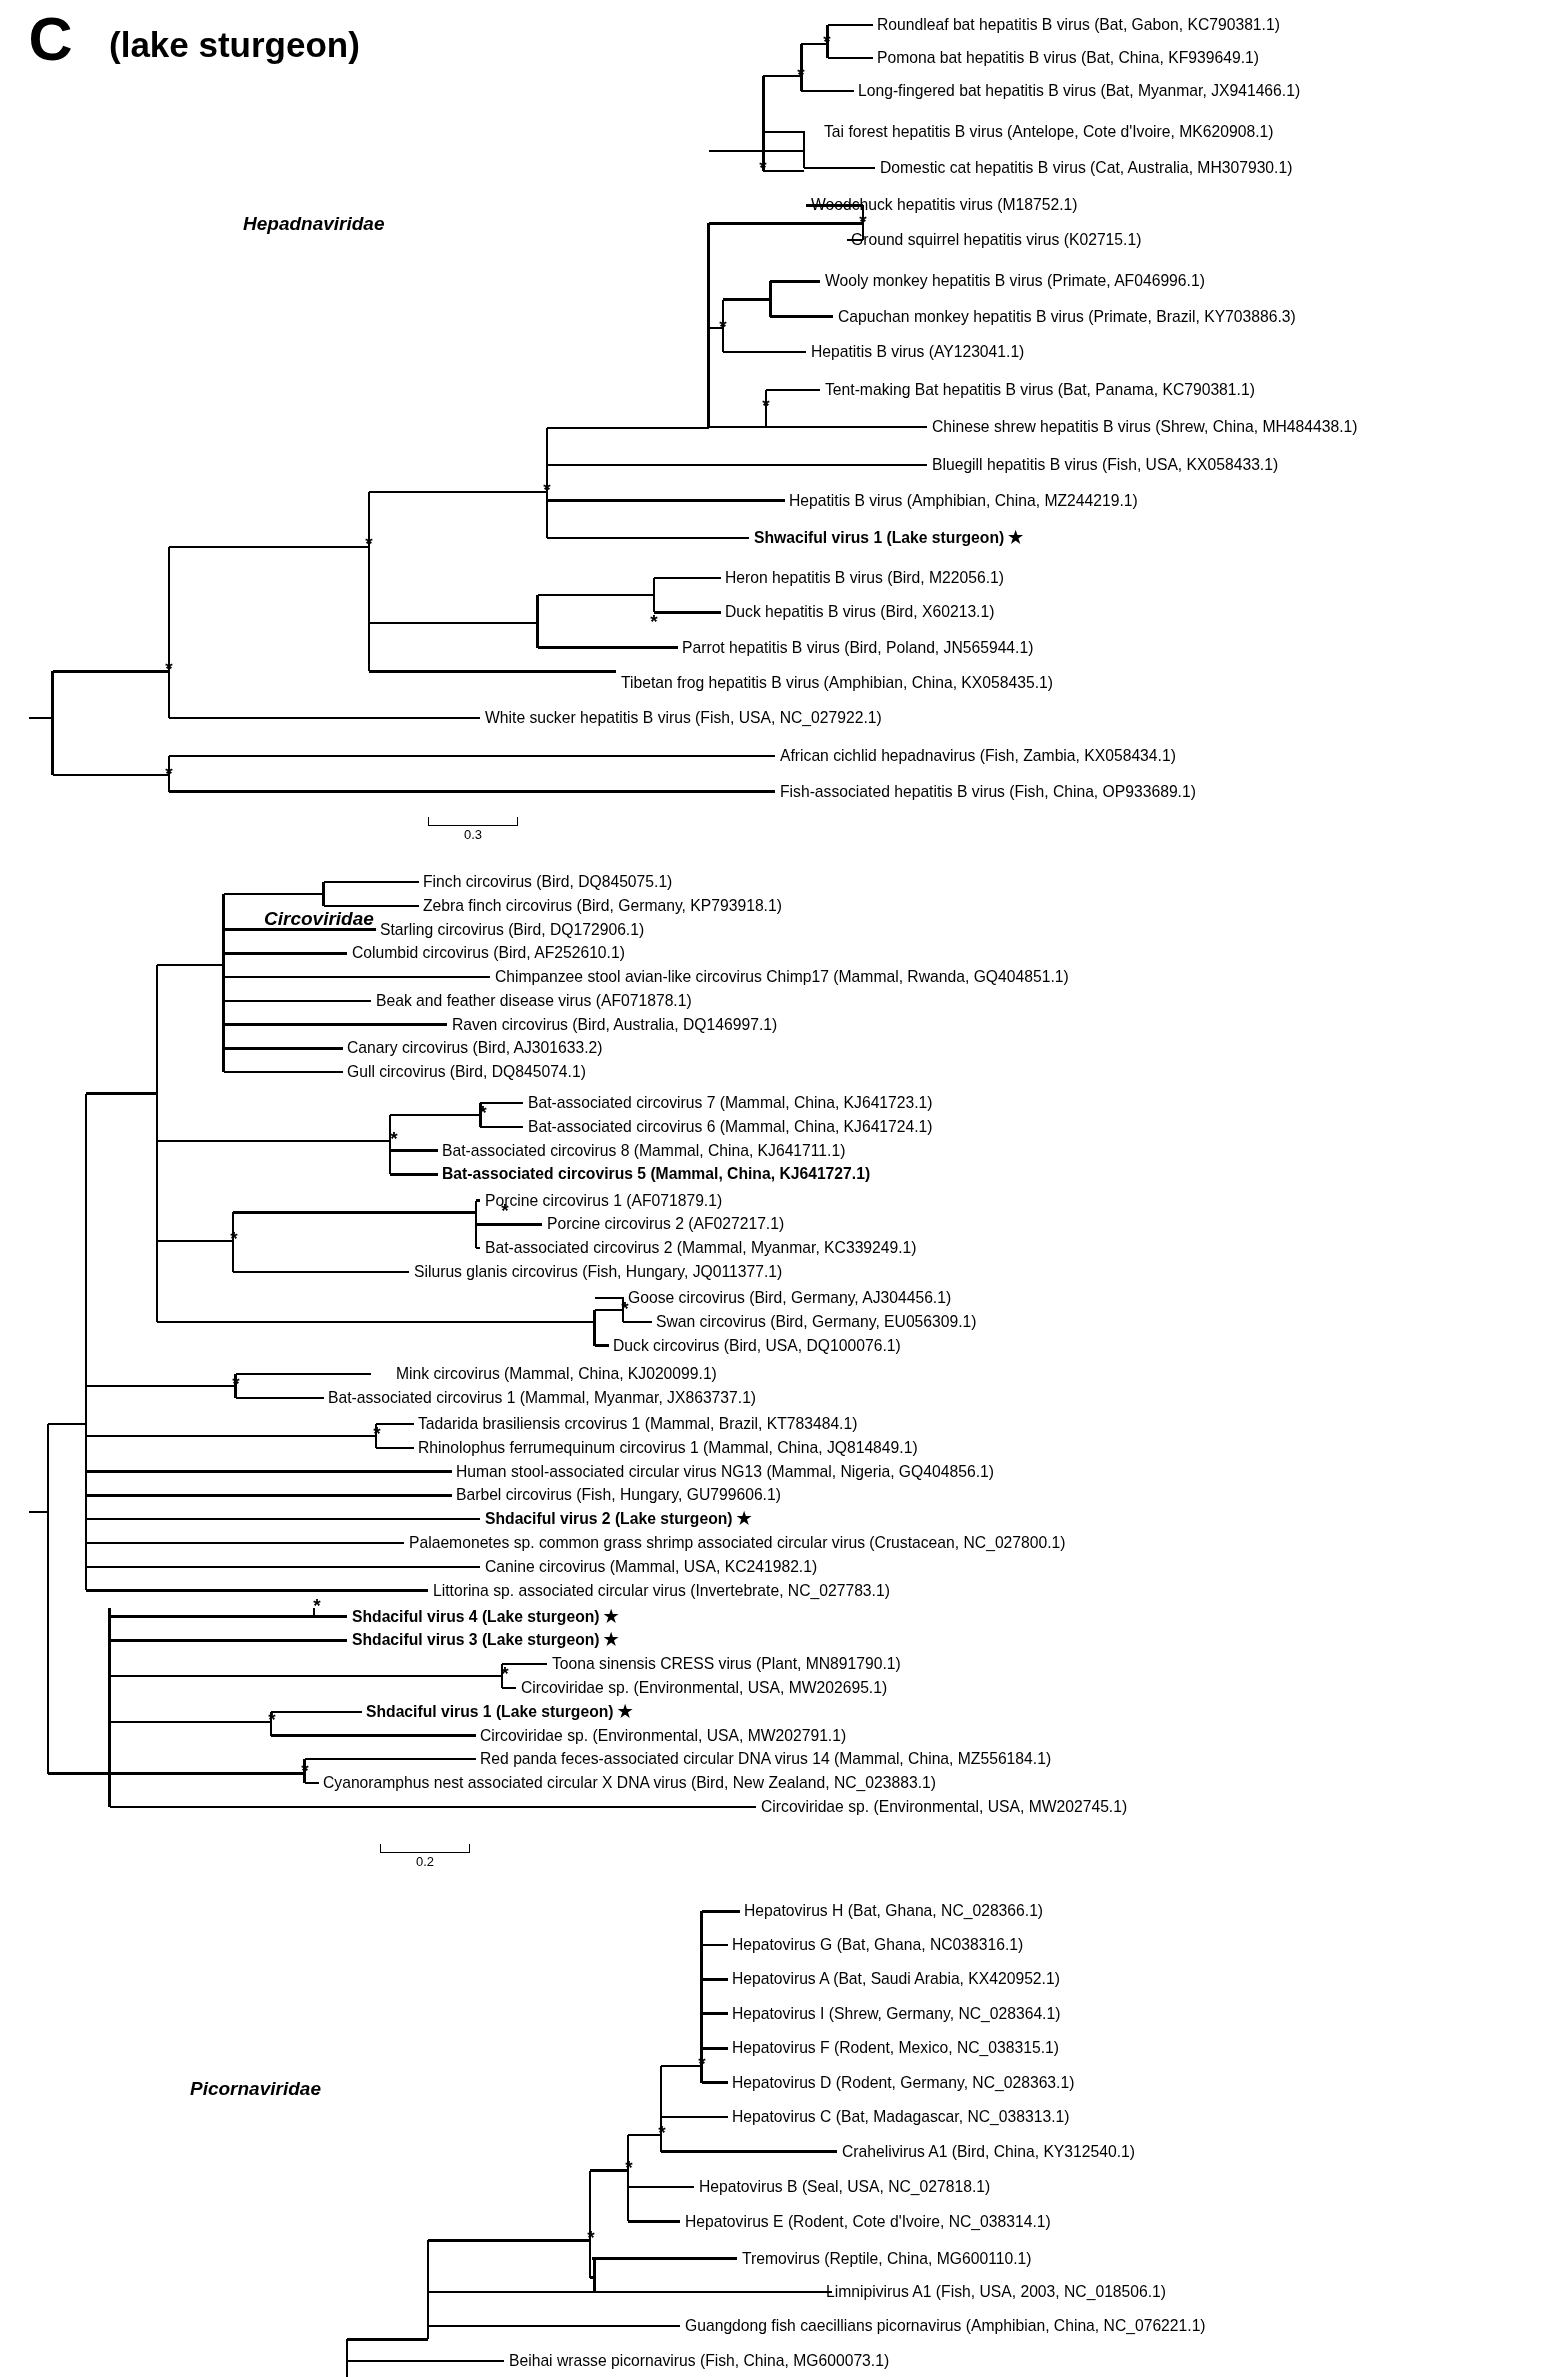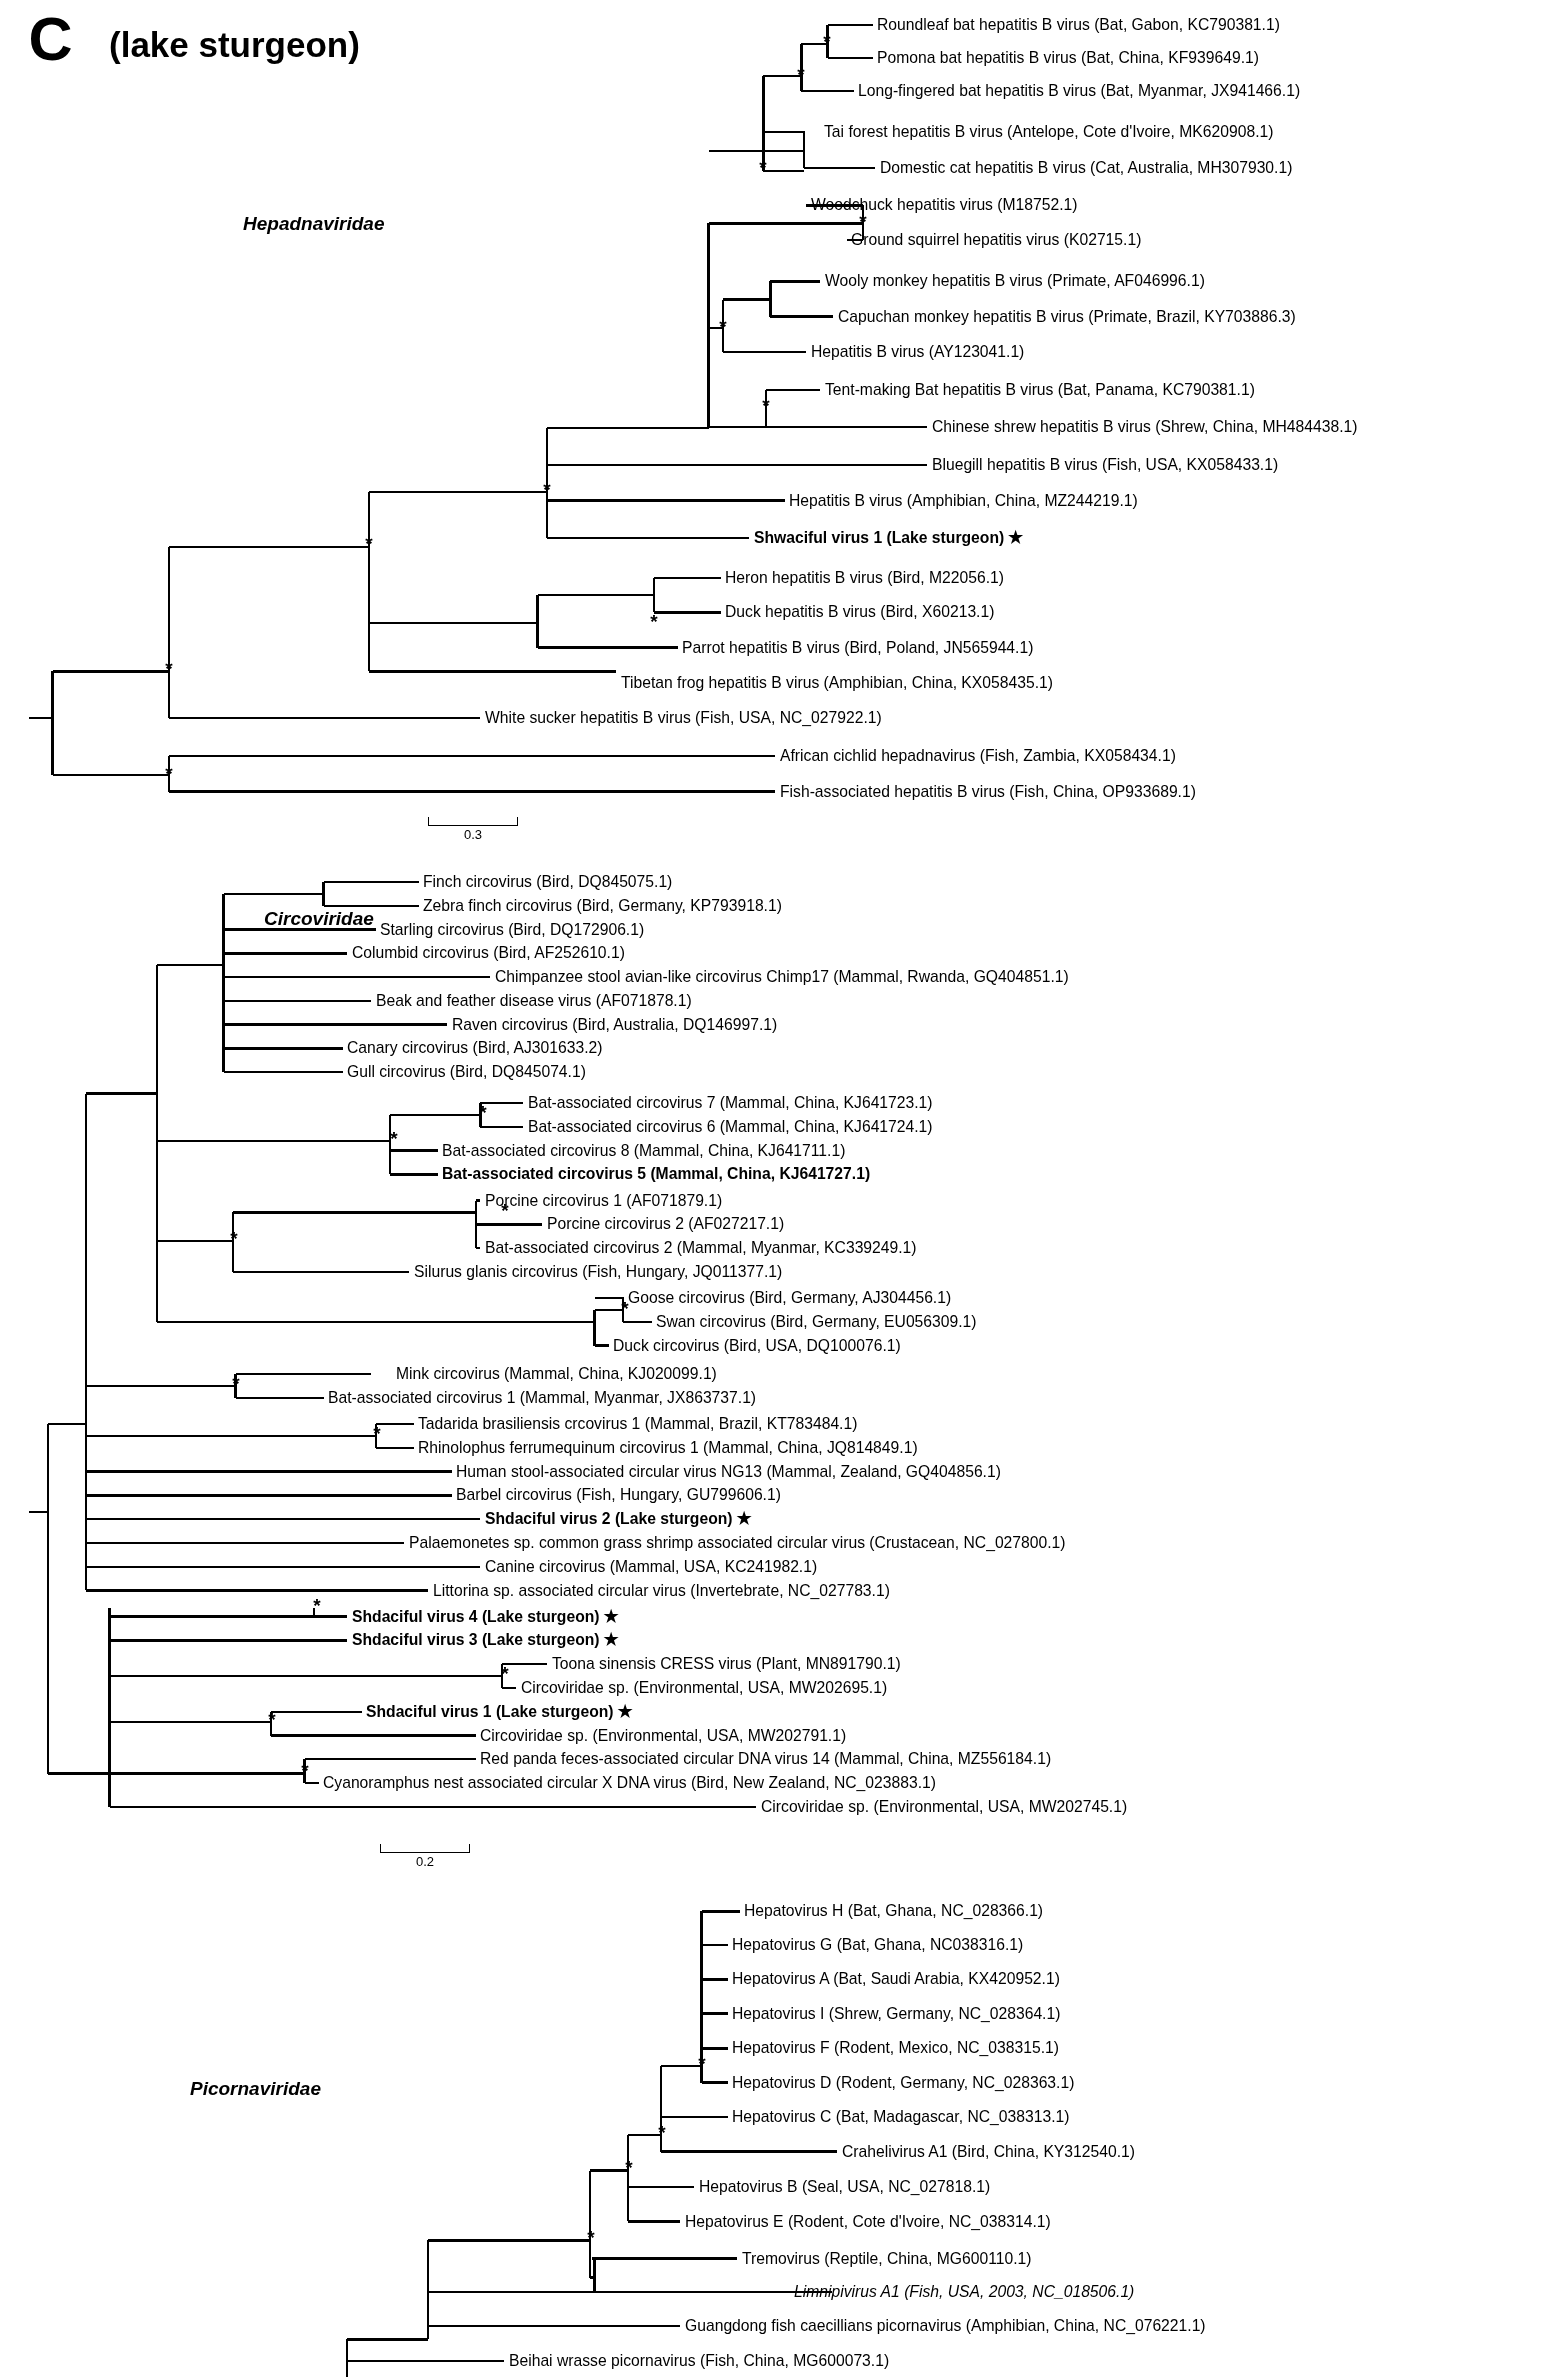--- a/index.html
+++ b/index.html
@@ -385,21 +385,21 @@
   <div class="taxon" style="left:547px; top:1224px;">Porcine circovirus 2 (AF027217.1)</div>
   <div class="taxon" style="left:485px; top:1248px;">Bat-associated circovirus 2 (Mammal, Myanmar, KC339249.1)</div>
   <div class="taxon" style="left:414px;  top:1272px;">Silurus glanis circovirus (Fish, Hungary, JQ011377.1)</div>
   <div class="taxon" style="left:628px; top:1298px;">Goose circovirus (Bird, Germany, AJ304456.1)</div>
   <div class="taxon" style="left:656px; top:1322px;">Swan circovirus (Bird, Germany, EU056309.1)</div>
   <div class="taxon" style="left:613px; top:1346px;">Duck circovirus (Bird, USA, DQ100076.1)</div>
   <div class="taxon" style="left:396px;  top:1374px;">Mink circovirus (Mammal, China, KJ020099.1)</div>
   <div class="taxon" style="left:328px;  top:1398px;">Bat-associated circovirus 1 (Mammal, Myanmar, JX863737.1)</div>
   <div class="taxon" style="left:418px;  top:1424px;">Tadarida brasiliensis crcovirus 1 (Mammal, Brazil, KT783484.1)</div>
   <div class="taxon" style="left:418px;  top:1448px;">Rhinolophus ferrumequinum circovirus 1 (Mammal, China, JQ814849.1)</div>
-  <div class="taxon" style="left:456px;  top:1472px;">Human stool-associated circular virus NG13 (Mammal, Zealand, GQ404856.1)</div>
+  <div class="taxon" style="left:456px;  top:1472px;">Human stool-associated circular virus NG13 (Mammal, Nigeria, GQ404856.1)</div>
   <div class="taxon" style="left:456px;  top:1495px;">Barbel circovirus (Fish, Hungary, GU799606.1)</div>
   <div class="taxon bold" style="left:485px; top:1519px;"><span>Shdaciful virus 2 (Lake sturgeon)</span><span class="star">★</span></div>
   <div class="taxon" style="left:409px;  top:1543px;">Palaemonetes sp. common grass shrimp associated circular virus (Crustacean, NC_027800.1)</div>
   <div class="taxon" style="left:485px; top:1567px;">Canine circovirus (Mammal, USA, KC241982.1)</div>
   <div class="taxon" style="left:433px;  top:1591px;">Littorina sp. associated circular virus (Invertebrate, NC_027783.1)</div>
   <div class="taxon bold" style="left:352px; top:1617px;"><span>Shdaciful virus 4 (Lake sturgeon)</span><span class="star">★</span></div>
   <div class="taxon bold" style="left:352px; top:1640px;"><span>Shdaciful virus 3 (Lake sturgeon)</span><span class="star">★</span></div>
   <div class="taxon" style="left:552px; top:1664px;">Toona sinensis CRESS virus (Plant, MN891790.1)</div>
   <div class="taxon" style="left:521px; top:1688px;">Circoviridae sp. (Environmental, USA, MW202695.1)</div>
   <div class="taxon bold" style="left:366px; top:1712px;"><span>Shdaciful virus 1 (Lake sturgeon)</span><span class="star">★</span></div>
@@ -424,21 +424,21 @@
   <div class="taxon" style="left:732px; top:1945px;">Hepatovirus G (Bat, Ghana, NC038316.1)</div>
   <div class="taxon" style="left:732px; top:1979px;">Hepatovirus A (Bat, Saudi Arabia, KX420952.1)</div>
   <div class="taxon" style="left:732px; top:2014px;">Hepatovirus I (Shrew, Germany, NC_028364.1)</div>
   <div class="taxon" style="left:732px; top:2048px;">Hepatovirus F (Rodent, Mexico, NC_038315.1)</div>
   <div class="taxon" style="left:732px; top:2083px;">Hepatovirus D (Rodent, Germany, NC_028363.1)</div>
   <div class="taxon" style="left:732px; top:2117px;">Hepatovirus C (Bat, Madagascar, NC_038313.1)</div>
   <div class="taxon" style="left:842px; top:2152px;">Crahelivirus A1 (Bird, China, KY312540.1)</div>
   <div class="taxon" style="left:699px; top:2187px;">Hepatovirus B (Seal, USA, NC_027818.1)</div>
   <div class="taxon" style="left:685px; top:2222px;">Hepatovirus E (Rodent, Cote d'Ivoire, NC_038314.1)</div>
   <div class="taxon" style="left:742px; top:2259px;">Tremovirus (Reptile, China, MG600110.1)</div>
-  <div class="taxon" style="left:794px; top:2292px;font-style:italic;">Limnipivirus A1 (Fish, USA, 2003, NC_018506.1)</div>
+  <div class="taxon" style="left:826px; top:2292px;">Limnipivirus A1 (Fish, USA, 2003, NC_018506.1)</div>
   <div class="taxon" style="left:685px; top:2326px;">Guangdong fish caecillians picornavirus (Amphibian, China, NC_076221.1)</div>
   <div class="taxon" style="left:509px; top:2361px;">Beihai wrasse picornavirus (Fish, China, MG600073.1)</div>
 
   <div class="support" style="left:702px; top:2063px;">*</div>
   <div class="support" style="left:662px; top:2132px;">*</div>
   <div class="support" style="left:629px; top:2167px;">*</div>
   <div class="support" style="left:591px; top:2237px;">*</div>
 
   <div class="scalebar" style="left:428px; top:817px; width:90px;">
     <div class="bar"></div>

